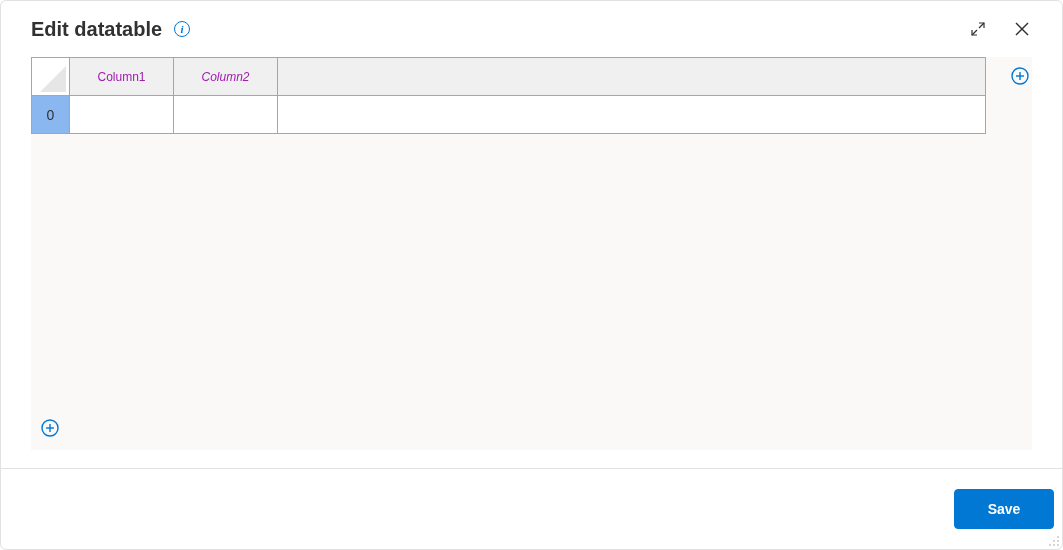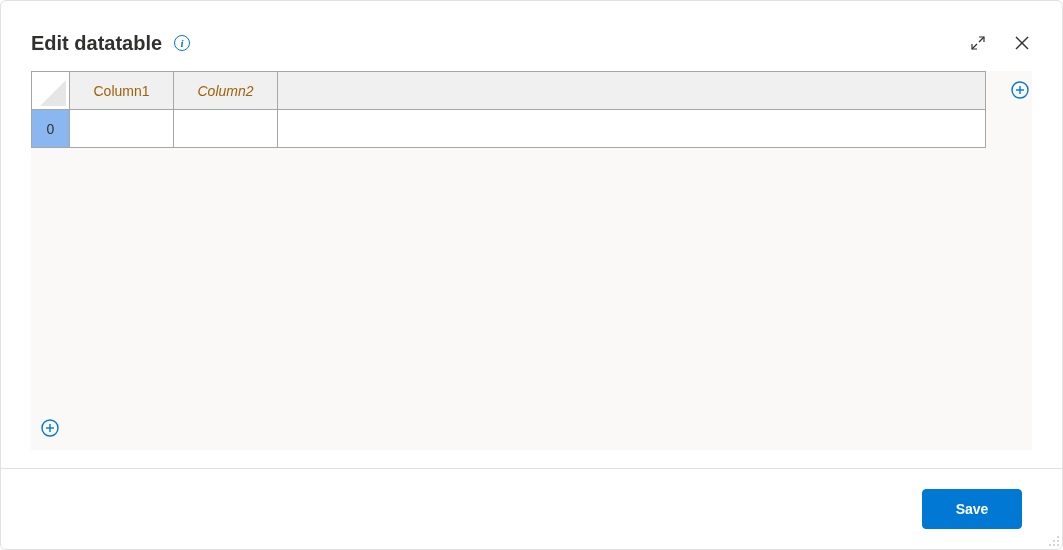--- a/index.html
+++ b/index.html
@@ -18,21 +18,21 @@
       height: 550px;
       border: 1px solid #e1e1e1;
       border-radius: 6px;
       display: flex;
       flex-direction: column;
       position: relative;
     }
     .dialog-header {
       display: flex;
       align-items: center;
-      padding: 26px 24px 12px 30px;
+      padding: 12px 24px 12px 30px;
       gap: 12px;
     }
     .dialog-title {
       font-size: 20px;
       font-weight: 600;
       color: #323130;
     }
     .info-icon {
       width: 16px;
       height: 16px;
@@ -102,22 +102,22 @@
       right: 3px;
       bottom: 3px;
       width: 0;
       height: 0;
       border-style: solid;
       border-width: 0 0 26px 26px;
       border-color: transparent transparent #e6e6e6 transparent;
     }
     th.col-header {
       background: #f0f0f0;
-      font-size: 14px;
-      color: #a16207;
+      font-size: 12px;
+      color: #a21caf;
     }
     th.col-header.col1 { width: 104px; }
     th.col-header.col2 { width: 104px; font-style: italic; }
     th.col-header.col3 { width: 708px; }
     td.row-header {
       background: #8bb7f0;
       width: 38px;
       font-size: 14px;
       color: #323130;
     }
@@ -142,21 +142,21 @@
       cursor: pointer;
       display: inline-flex;
       align-items: center;
       justify-content: center;
     }
     .plus-circle svg {
       stroke: #0078d4;
     }
     .footer {
       border-top: 1px solid #e1e1e1;
-      padding: 20px 40px;
+      padding: 20px 8px;
       display: flex;
       justify-content: flex-end;
       gap: 2px;
     }
     .btn {
       min-width: 100px;
       height: 40px;
       padding: 0 20px;
       font-size: 14px;
       border-radius: 4px;

